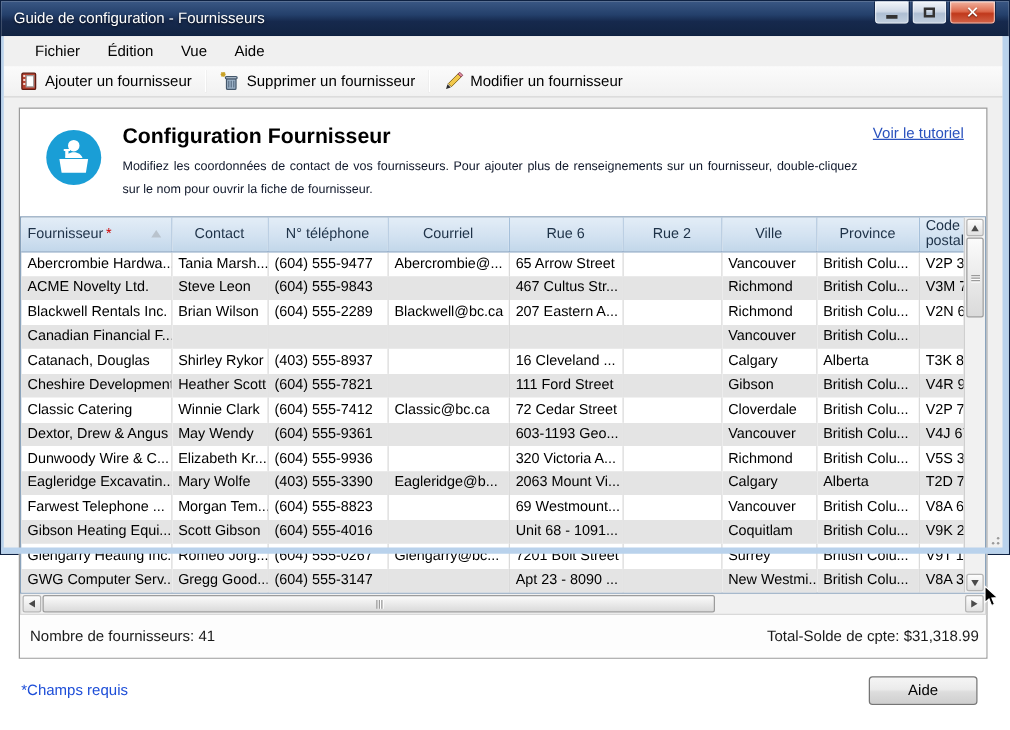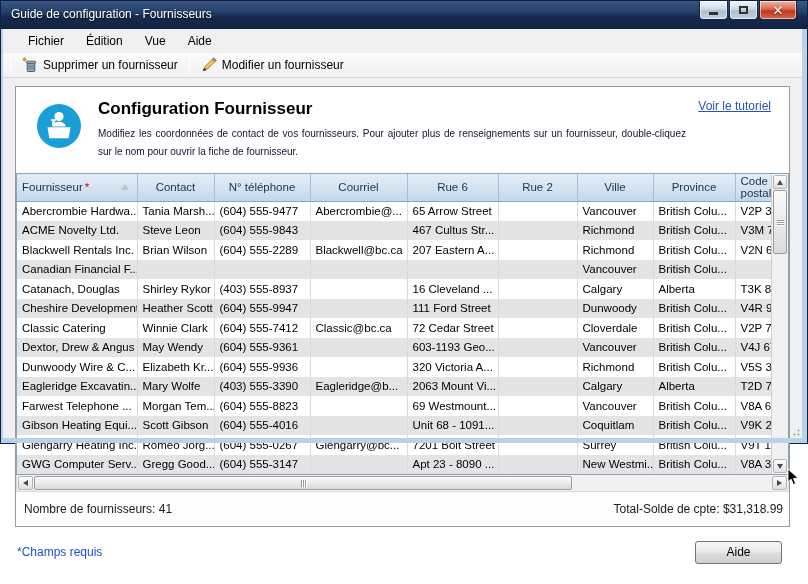--- a/index.html
+++ b/index.html
@@ -138,20 +138,32 @@
   <div class="window-body">
 
     <div class="menubar">
         <div class="menu-item">Fichier</div>
         <div class="menu-item">Édition</div>
         <div class="menu-item">Vue</div>
         <div class="menu-item">Aide</div>
       </div>
 
     <div class="toolbar">
+        <div class="tb-btn">
+          <span class="tb-icon">
+            <svg width="16" height="16" viewBox="0 0 16 16">
+              <rect x="2.5" y="1.5" width="11" height="13" rx="1" fill="#b8412f" stroke="#5d1a10"></rect>
+              <rect x="6" y="3.5" width="6" height="9" fill="#fff" stroke="#999"></rect>
+              <rect x="3.6" y="3" width="1.6" height="1.6" fill="#f4d9d4"></rect>
+              <rect x="3.6" y="6.2" width="1.6" height="1.6" fill="#f4d9d4"></rect>
+              <rect x="3.6" y="9.4" width="1.6" height="1.6" fill="#f4d9d4"></rect>
+            </svg>
+          </span>
+          <span>Ajouter un fournisseur</span>
+        </div>
         <div class="tb-sep"></div>
         <div class="tb-btn">
           <span class="tb-icon">
             <svg width="16" height="16" viewBox="0 0 16 16">
               <g stroke="#c9a227" stroke-width="1">
                 <path d="M0.5 2.5 H4.5 M2.5 0.5 V4.5 M1 1 L4 4 M4 1 L1 4"></path>
               </g>
               <rect x="5.2" y="5.8" width="7.6" height="8.7" rx="1" fill="#9db3c8" stroke="#44576b"></rect>
               <rect x="4.3" y="4.2" width="9.4" height="1.9" rx=".9" fill="#c4d3e0" stroke="#44576b"></rect>
               <path d="M7 7.5 V13 M9 7.5 V13 M11 7.5 V13" stroke="#5d7288" fill="none"></path>
@@ -270,25 +282,25 @@
                   <td></td>
                   <td>16 Cleveland ...</td>
                   <td></td>
                   <td>Calgary</td>
                   <td>Alberta</td>
                   <td>T3K 8V2</td>
                 </tr>
                 <tr>
                   <td>Cheshire Development</td>
                   <td>Heather Scott</td>
-                  <td>(604) 555-9947</td>
+                  <td>(604) 555-7821</td>
                   <td></td>
                   <td>111 Ford Street</td>
                   <td></td>
-                  <td>Dunwoody</td>
+                  <td>Gibson</td>
                   <td>British Colu...</td>
                   <td>V4R 9V4</td>
                 </tr>
                 <tr>
                   <td>Classic Catering</td>
                   <td>Winnie Clark</td>
                   <td>(604) 555-7412</td>
                   <td>Classic@bc.ca</td>
                   <td>72 Cedar Street</td>
                   <td></td>

